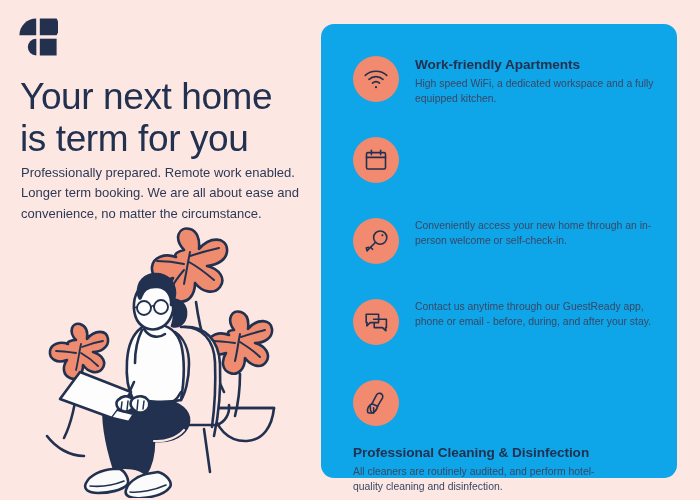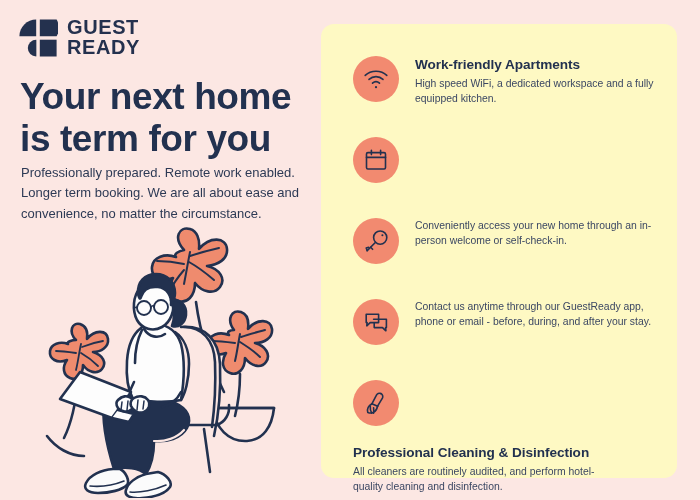--- a/index.html
+++ b/index.html
@@ -53,21 +53,21 @@
   }
 
   
   .headline {
     position: absolute;
     left: 20px;
     top: 76px;
     width: 290px;
     font-size: 37px;
     line-height: 1.13;
-    font-weight: 700;
+    font-weight: 400;
     letter-spacing: -0.4px;
     color: #22314f;
   }
   .headline .ln { display: block; white-space: nowrap; }
 
   
   .subtitle {
     position: absolute;
     left: 21px;
     top: 163px;
@@ -88,21 +88,21 @@
   }
   .illustration svg { display: block; width: 100%; height: 100%; }
 
   
   .card {
     position: absolute;
     left: 321px;
     top: 24px;
     width: 356px;
     height: 454px;
-    background: #fef9c3;
+    background: #0ea5e9;
     border-radius: 13px;
   }
 
   .feature-list {
     position: absolute;
     left: 0; top: 0;
     width: 100%;
     padding: 30px 16px 0 32px;
   }
 
@@ -156,24 +156,20 @@
 
       <path d="M18.2 0.5 L18.2 17.3 L1.4 17.3 A16.8 16.8 0 0 1 18.2 0.5 Z" fill="#24314e"></path>
 
       <path d="M21.8 0.5 L38.6 0.5 L38.6 17.3 L21.8 17.3 A16.8 16.8 0 0 1 21.8 0.5 Z" fill="#24314e" transform="rotate(180 30.2 8.9)"></path>
 
       <path d="M18.2 20.7 L18.2 37.5 A16.8 16.8 0 0 1 18.2 20.7 Z" fill="#24314e"></path>
       <path d="M18.2 20.7 A8.4 8.4 0 0 0 18.2 37.5 Z" fill="#24314e"></path>
 
       <rect x="21.8" y="20.7" width="16.8" height="16.8" fill="#24314e"></rect>
     </svg>
-    <div class="logo-words">
-      <span>GUEST</span>
-      <span>READY</span>
-    </div>
   </div>
 
   <h1 class="headline">
     <span class="ln">Your next home</span>
     <span class="ln">is term for you</span>
   </h1>
 
   <p class="subtitle">Professionally prepared. Remote work enabled. Longer term booking. We are all about ease and convenience, no matter the circumstance.</p>
 
   <div class="illustration">

